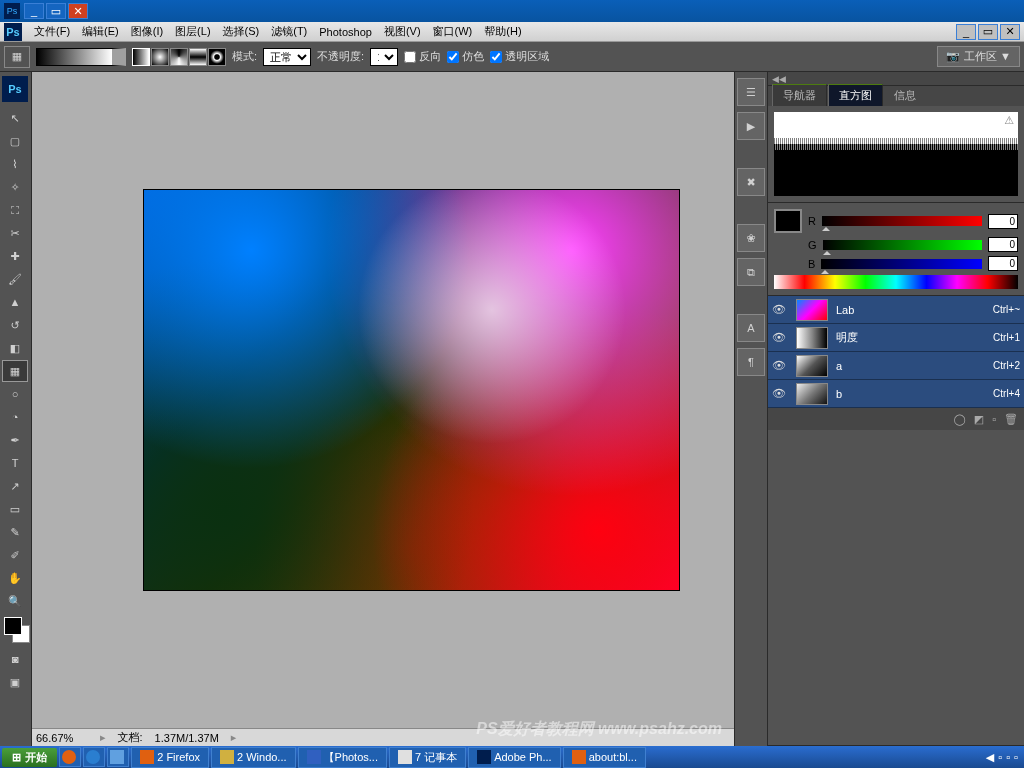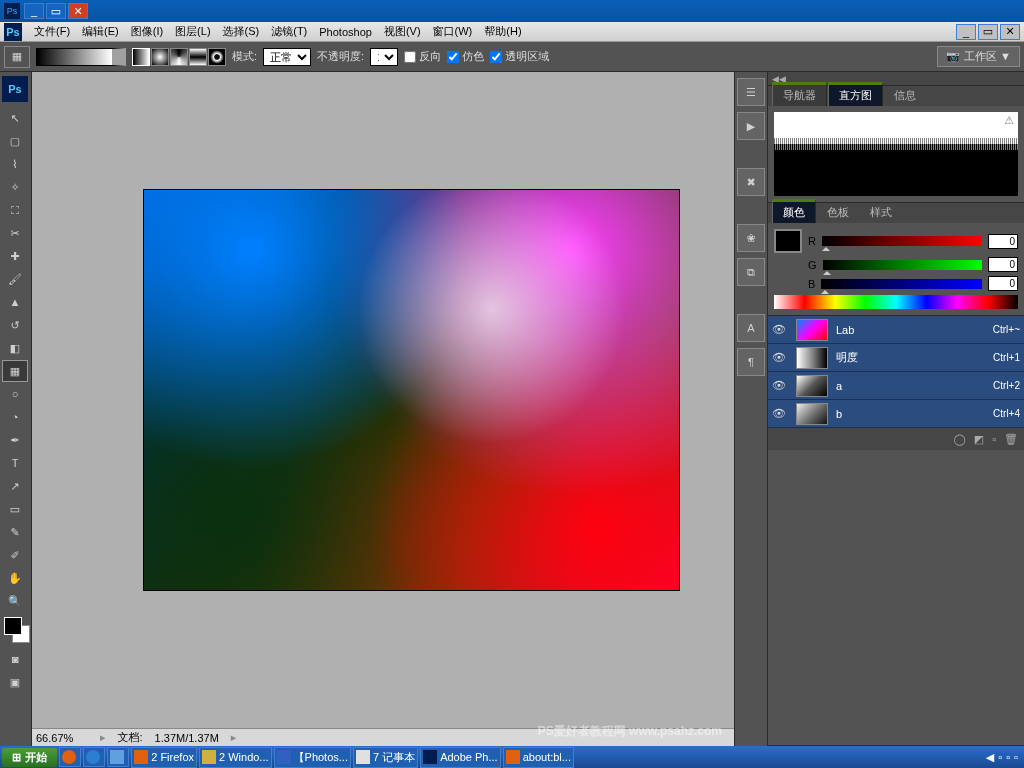--- a/index.html
+++ b/index.html
@@ -47,21 +47,21 @@
   outline: 1px solid #000;
 }
 .canvas-status { position: absolute; left: 0; bottom: 0; height: 18px; width: 100%; background: #d8d8d8; display: flex; align-items: center; padding: 0 4px; gap: 12px; color: #000; border-top: 1px solid #888; }
 .canvas-status input { width: 52px; border: none; background: transparent; font-size: 11px; }
 .dock-strip { width: 34px; background: #535353; border-left: 1px solid #2a2a2a; border-right: 1px solid #2a2a2a; padding: 6px 2px; display: flex; flex-direction: column; gap: 6px; }
 .dock-icon { width: 28px; height: 28px; background: #646464; border: 1px solid #888; display: flex; align-items: center; justify-content: center; color: #d0d0d0; cursor: pointer; }
 .panels { width: 256px; background: #535353; display: flex; flex-direction: column; }
 .expand-arrows { height: 14px; background: #464646; border-bottom: 1px solid #2a2a2a; display: flex; align-items: center; padding: 0 4px; color: #aaa; font-size: 9px; }
 .panel { border-bottom: 1px solid #2a2a2a; }
 .panel-tabs { height: 20px; background: #464646; display: flex; align-items: flex-end; padding-left: 4px; }
-.tab { padding: 3px 10px; background: #3a3a3a; color: #bbb; margin-right: 1px; cursor: pointer; border-top: 3px solid #4d7c0f; border-left: 1px solid #666; border-right: 1px solid #2a2a2a; }
+.tab { padding: 3px 10px; background: #3a3a3a; color: #bbb; margin-right: 1px; cursor: pointer; border-top: 1px solid #4d7c0f; border-left: 1px solid #666; border-right: 1px solid #2a2a2a; }
 .tab.active { background: #0f172a; color: #fff; }
 .panel-body { background: #535353; padding: 6px; }
 .histogram { height: 96px; display: flex; flex-direction: column; }
 .histo-canvas { height: 86px; background: #fff; position: relative; overflow: hidden; }
 .histo-fill { position: absolute; left: 0; bottom: 0; width: 100%; height: 62%; background: #000; }
 .histo-fill::before { content:''; position:absolute; top:-6px; left:0; width:100%; height:12px; background: repeating-linear-gradient(90deg, #000 0 1px, #fff 1px 2px); opacity: 0.5; }
 .histo-warn { position: absolute; right: 4px; top: 2px; color: #888; }
 .color-panel .row { display: flex; align-items: center; gap: 6px; margin-bottom: 4px; }
 .color-panel .swatch { width: 28px; height: 24px; background: #000; border: 2px solid #888; }
 .slider { flex: 1; height: 10px; position: relative; }
@@ -75,24 +75,24 @@
 .channel-panel .ch-row .eye { width: 16px; color: #ddd; }
 .channel-panel .thumb { width: 32px; height: 22px; border: 1px solid #888; }
 .channel-panel .short { margin-left: auto; font-size: 10px; }
 .thumb.lab { background: linear-gradient(135deg, #08f, #f0f 50%, #f00); }
 .thumb.lum { background: linear-gradient(90deg, #fff, #888, #000); }
 .thumb.a { background: linear-gradient(135deg, #fff, #555, #000); }
 .thumb.b { background: linear-gradient(135deg, #eee, #777, #111); }
 .channel-panel .ch-footer { height: 22px; background: #464646; display: flex; justify-content: flex-end; align-items: center; gap: 8px; padding: 0 6px; color: #aaa; }
 .taskbar { height: 22px; background: linear-gradient(#2a6dd0, #1a4a90); display: flex; align-items: center; color: #fff; padding: 0 2px; gap: 2px; }
 .start-btn { background: linear-gradient(#4a9e3a, #2a7020); padding: 2px 10px; border-radius: 2px; display: flex; align-items: center; gap: 4px; font-weight: bold; }
-.task-item { background: #2060b0; padding: 2px 2px; border: 1px solid #4080d0; max-width: 110px; overflow: hidden; white-space: nowrap; display: flex; align-items: center; gap: 3px; }
+.task-item { background: #2060b0; padding: 2px 8px; border: 1px solid #4080d0; max-width: 110px; overflow: hidden; white-space: nowrap; display: flex; align-items: center; gap: 3px; }
 .task-item .ti-icon { width: 14px; height: 14px; background: #fff; display: inline-block; flex-shrink: 0; }
 .tray { margin-left: auto; display: flex; align-items: center; gap: 4px; padding: 0 4px; }
-.watermark { position: absolute; right: 12px; bottom: 6px; color: rgba(255,255,255,0.5); font-size: 12px; font-weight: bold; pointer-events: none; }
+.watermark { position: absolute; right: 12px; bottom: 6px; color: rgba(255,255,255,0.5); font-size: 16px; font-weight: bold; pointer-events: none; font-style: italic; }
 </style>
 </head>
 <body>
 
 <div class="titlebar">
   <div class="icon">Ps</div>
   <div class="win-controls">
     <div class="win-btn">_</div>
     <div class="win-btn">▭</div>
     <div class="win-btn close">✕</div>
@@ -224,25 +224,20 @@
       </div>
       <div class="panel-body histogram">
         <div class="histo-canvas">
           <div class="histo-fill"></div>
           <div class="histo-warn">⚠</div>
         </div>
       </div>
     </div>
 
     <div class="panel color-panel">
-      <div class="panel-tabs">
-        <div class="tab active">颜色</div>
-        <div class="tab" style="background:transparent;border:none">色板</div>
-        <div class="tab" style="background:transparent;border:none">样式</div>
-      </div>
       <div class="panel-body">
         <div class="row">
           <div class="swatch"></div>
           <span>R</span>
           <div class="slider r">
               <div class="slider-handle"></div>
             </div>
           <input class="num-in" value="0" style="">
         </div>
         <div class="row" style="padding-left:34px">

